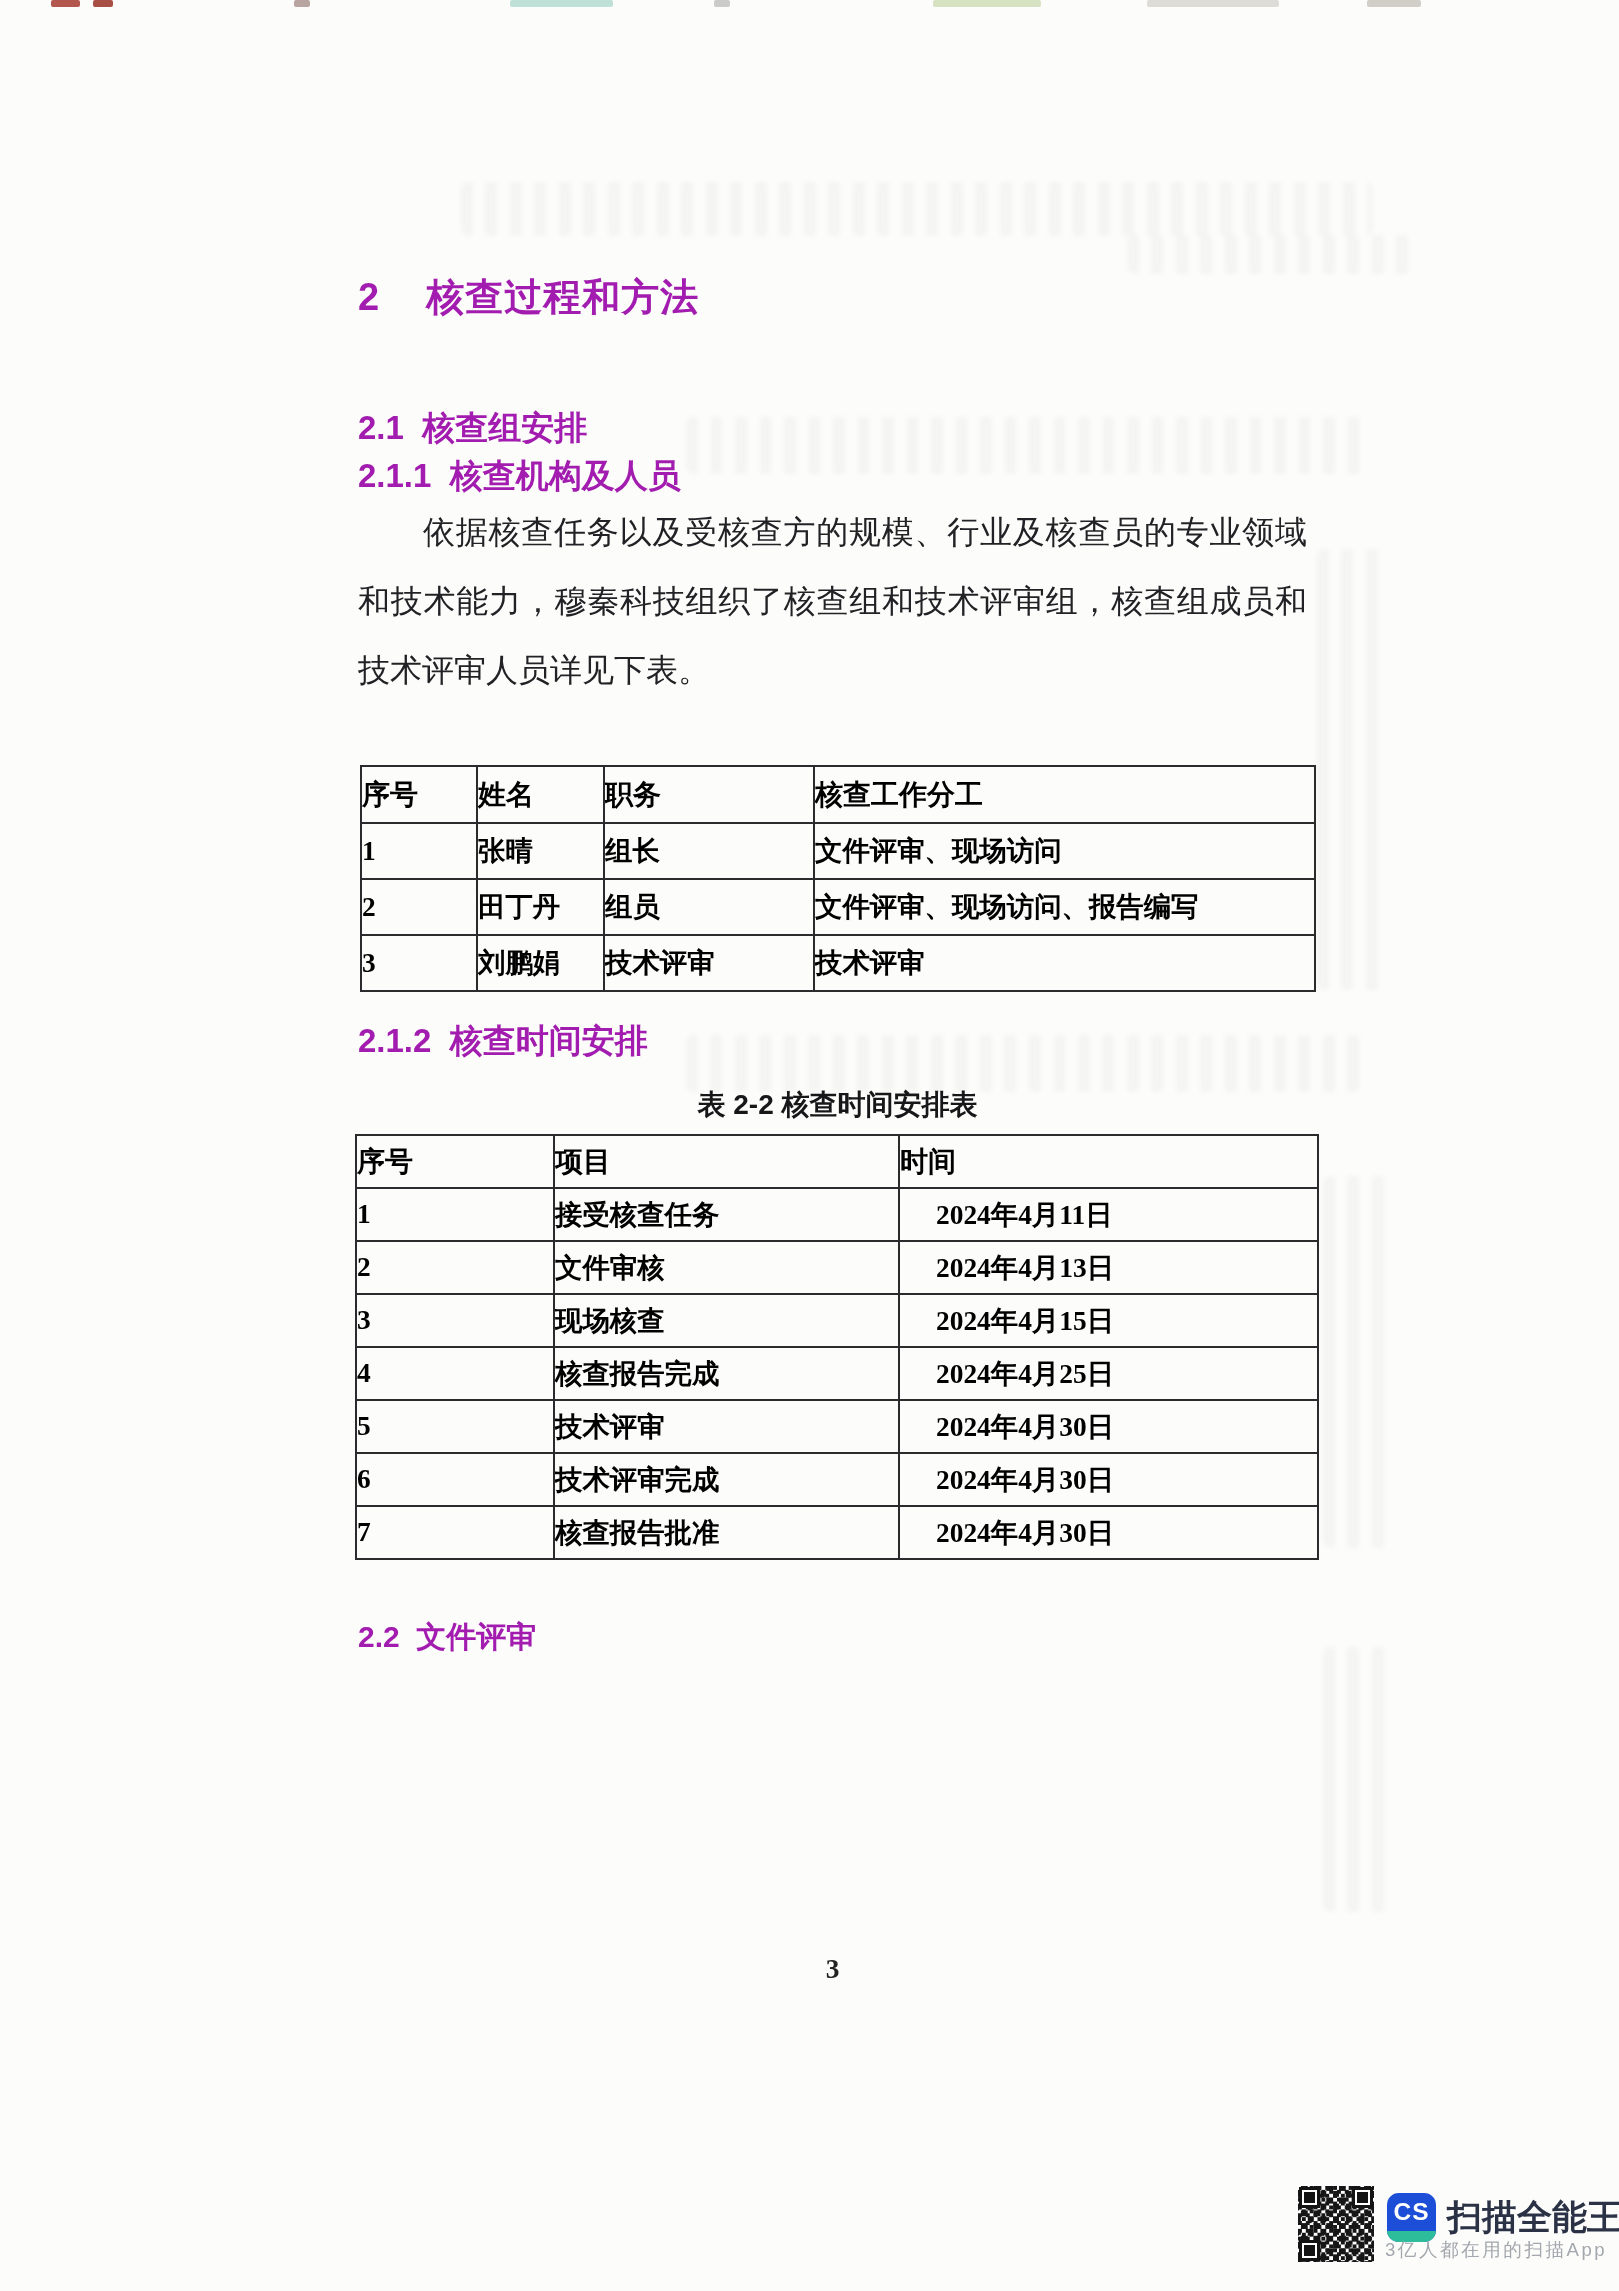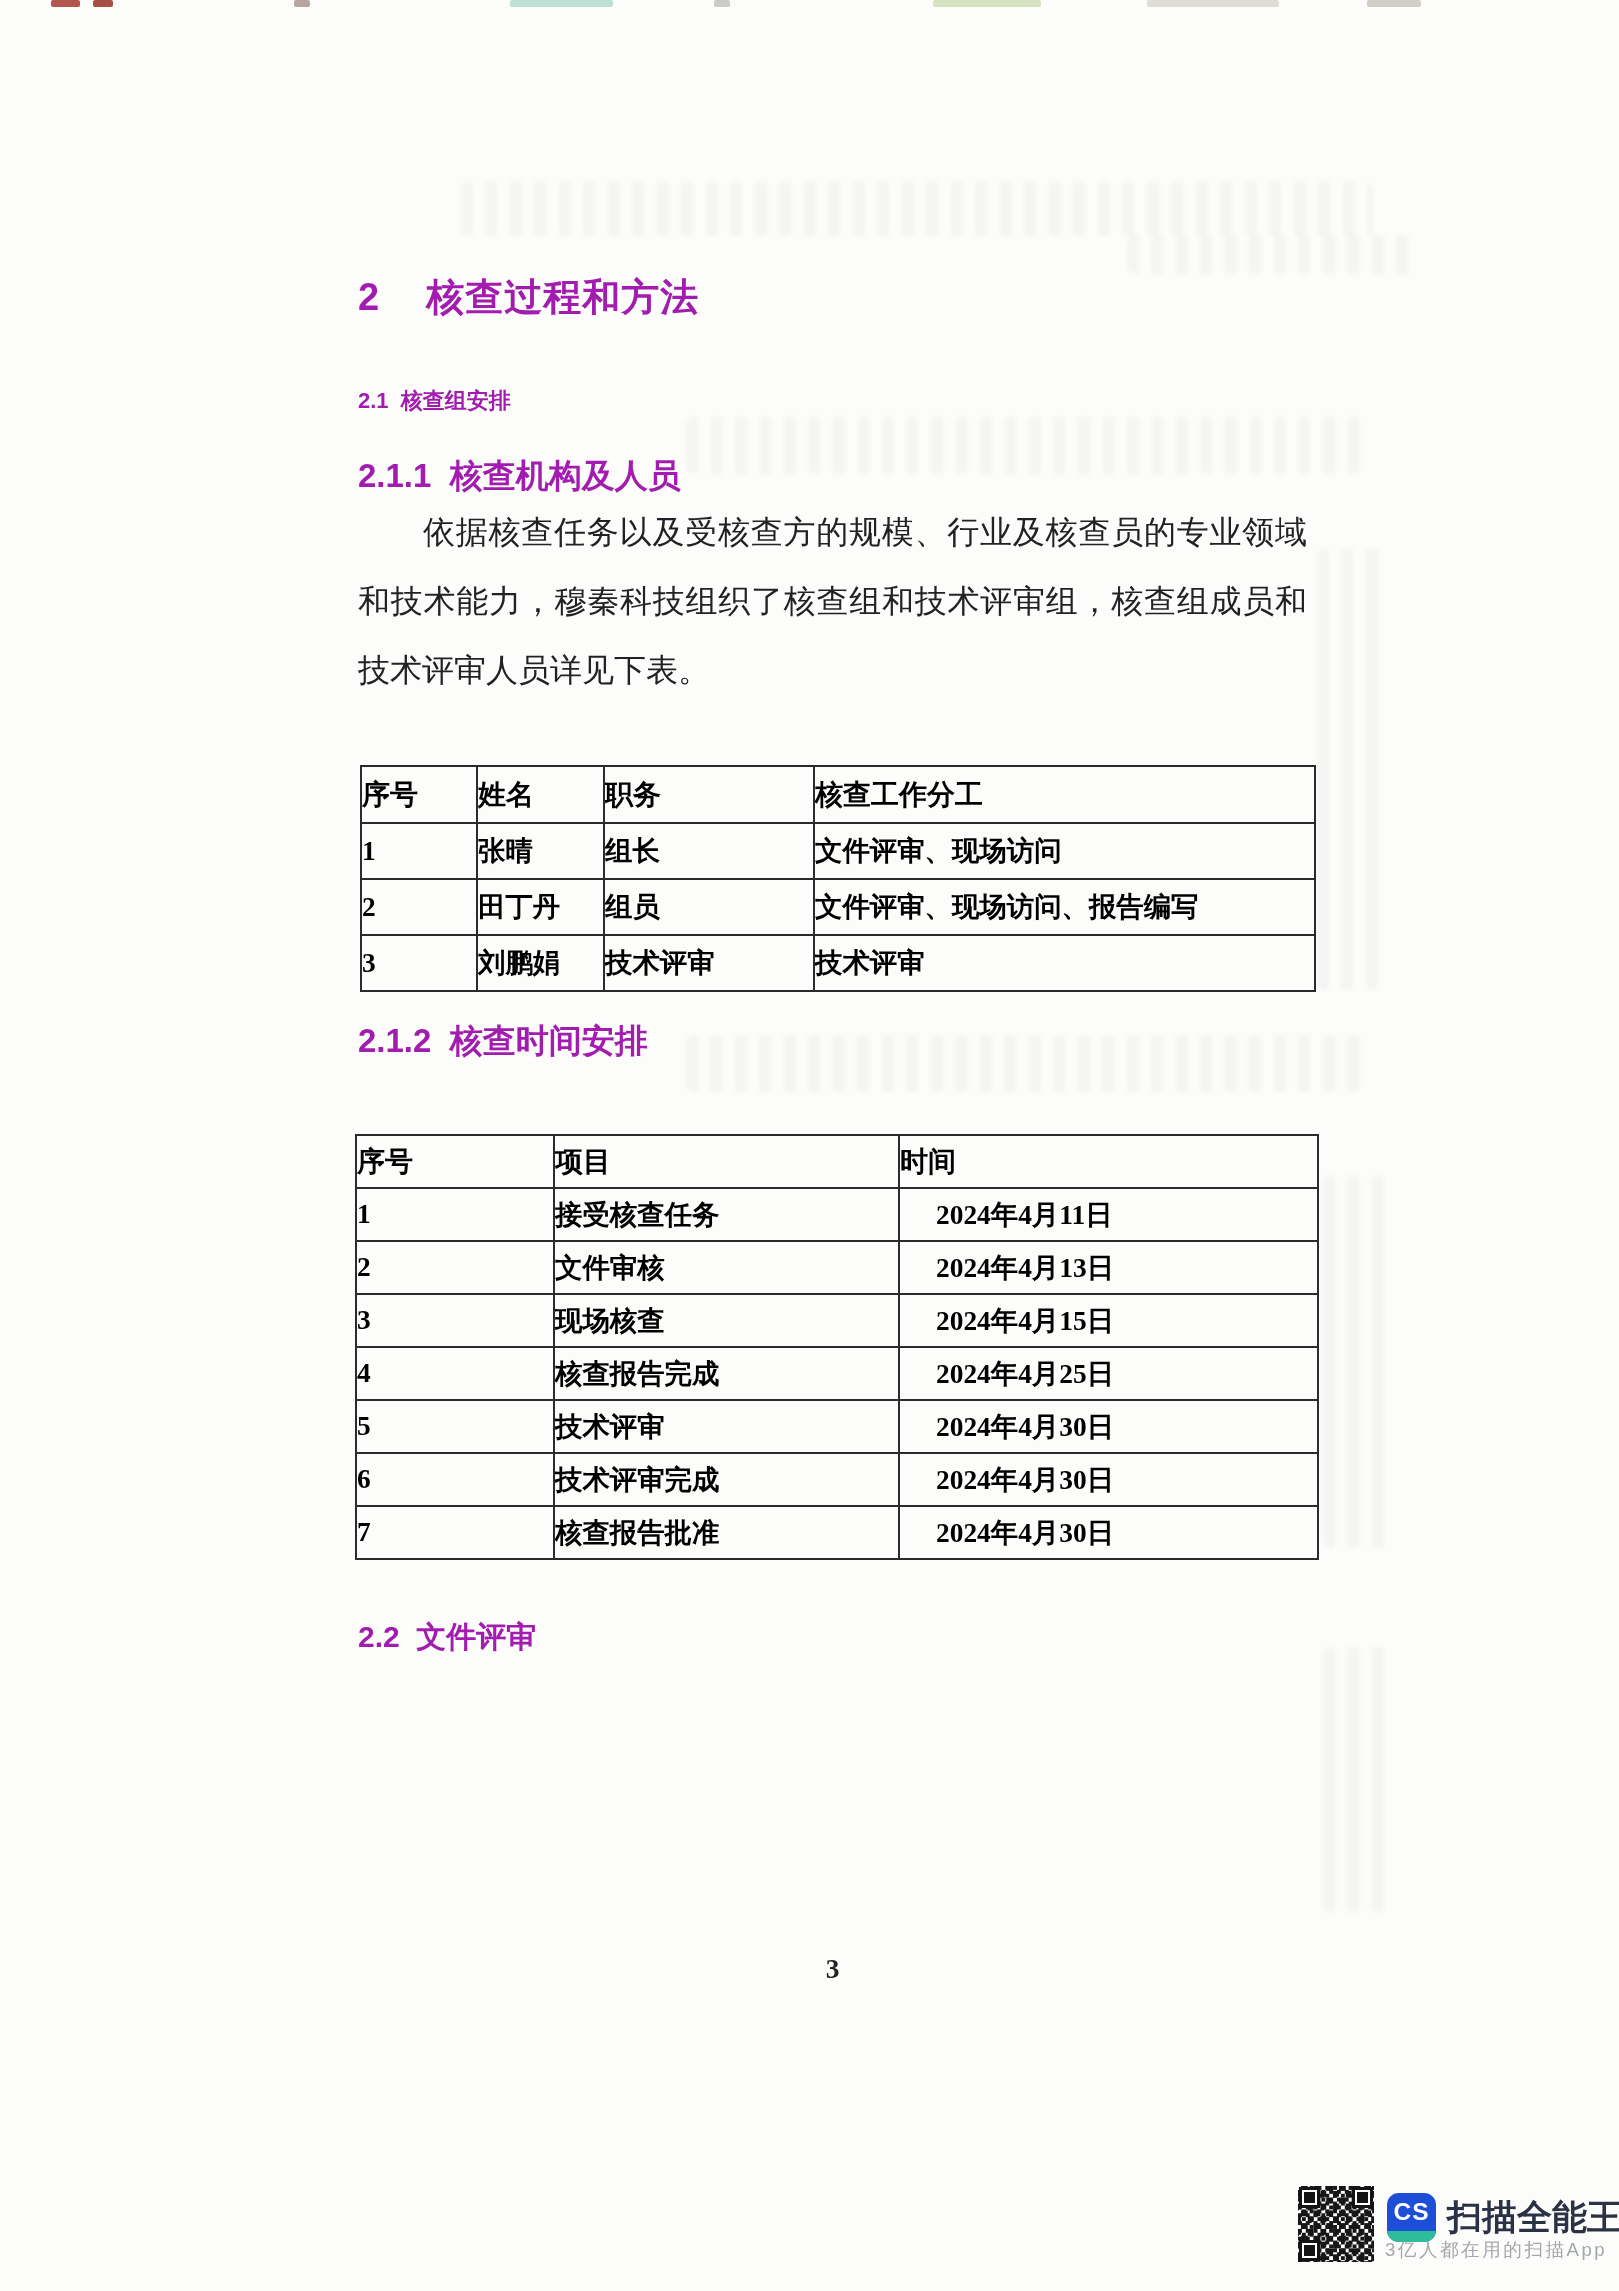--- a/index.html
+++ b/index.html
@@ -13,21 +13,21 @@
     overflow:hidden;
   }
   
   .heading{
     position:absolute;left:358px;
     font-family:"Liberation Sans",sans-serif;
     font-weight:bold;color:#a21caf;
     white-space:pre;
   }
   .h1{top:272px;font-size:38px;letter-spacing:1px;}
-  .h2a{top:386px;font-size:22px;}
+  .h2a{top:406px;font-size:33px;}
   .h3a{top:454px;font-size:33px;}
   .h3b{top:1019px;font-size:33px;}
   .h2b{top:1617px;font-size:30px;}
   
   .para{
     position:absolute;left:358px;width:949px;
     font-size:32px;line-height:69px;
     text-align:justify;text-indent:65px;
     color:#222226;
   }
@@ -188,20 +188,21 @@
           <td>3</td>
           <td>刘鹏娟</td>
           <td>技术评审</td>
           <td>技术评审</td>
         </tr>
       </tbody>
     </table>
 
   <div class="heading h3b">2.1.2  核查时间安排</div>
 
+  <div class="tcaption cap2">表 2-2 核查时间安排表</div>
   <table class="t2">
     <colgroup>
       <col style="width:198px">
         <col style="width:345px">
         <col style="width:419px">
     </colgroup>
   <thead>
         <tr>
           <th>序号</th>
           <th>项目</th>

